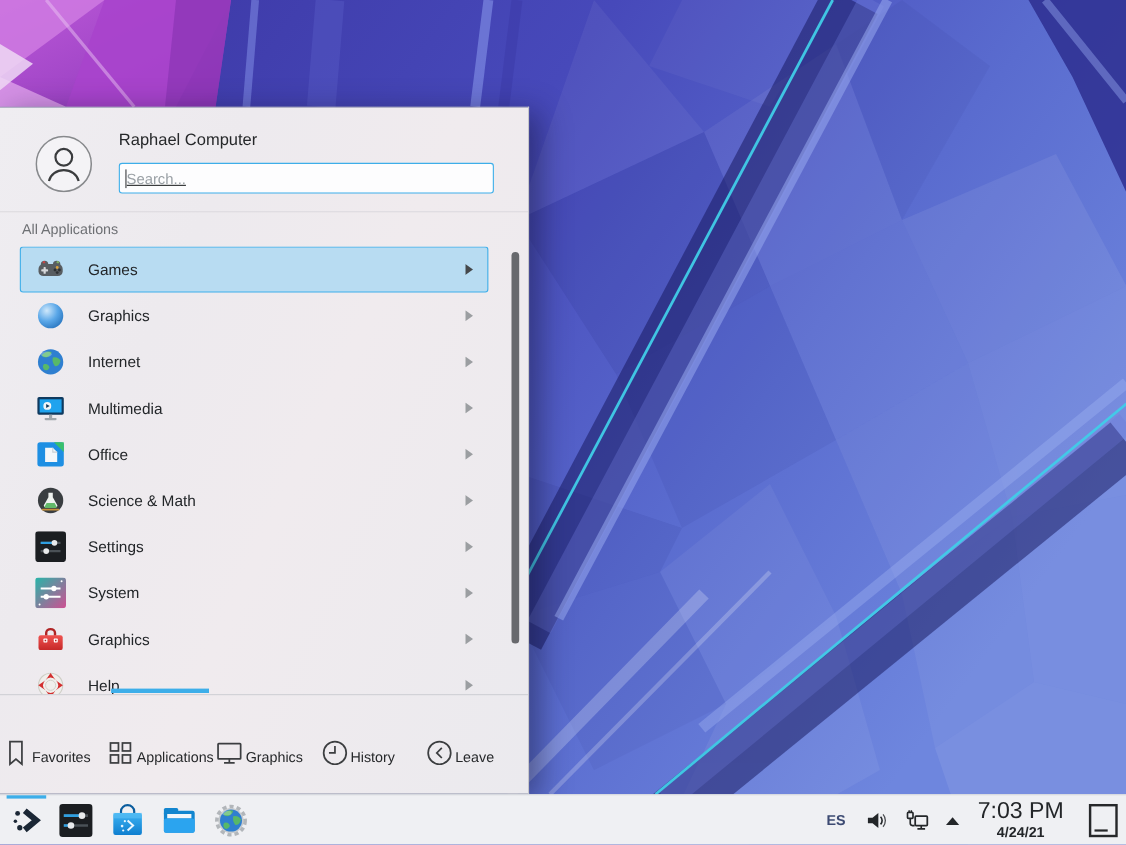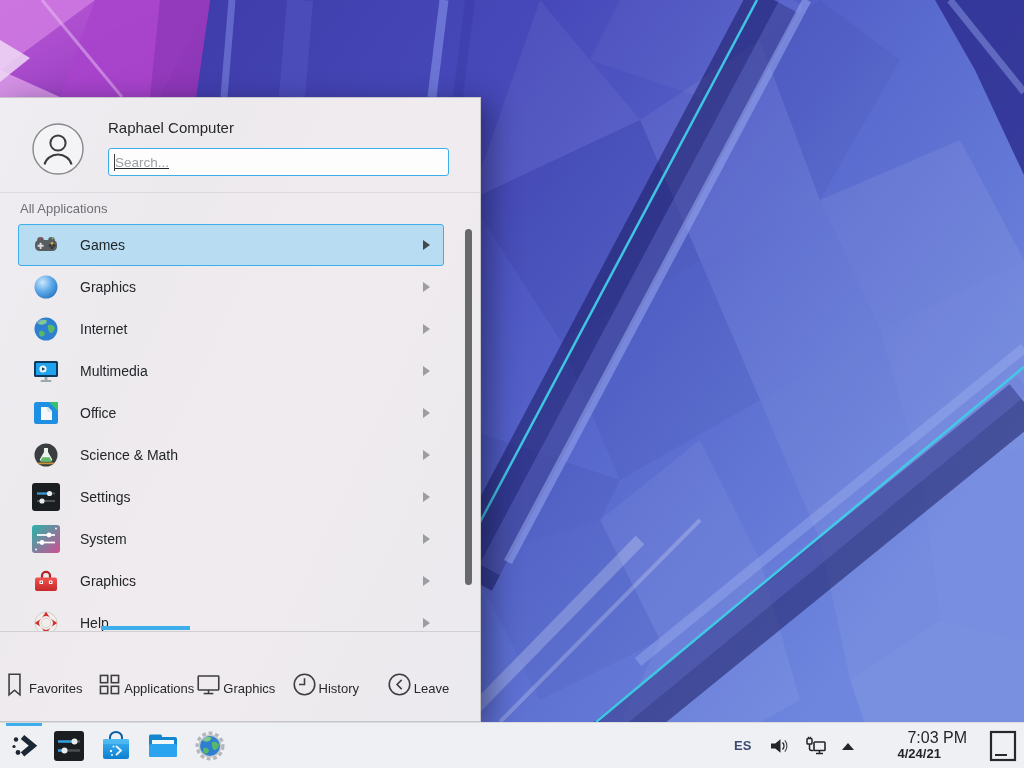--- a/index.html
+++ b/index.html
@@ -72,21 +72,21 @@
   .task-btn{width:34px;height:34px;margin-right:13px;display:flex;align-items:center;justify-content:center;}
   .task-btn svg,.launcher-btn svg{display:block;}
 
   .tray{margin-left:auto;display:flex;align-items:center;}
   .kb-layout{font-size:13px;font-weight:bold;color:#3c4a72;margin-right:17px;}
   .tray-icon{display:flex;align-items:center;justify-content:center;}
   .tray-icon.vol{margin-right:14px;}
   .tray-icon.net{margin-right:13px;}
   .tray-icon.caret-up{margin-right:15px;}
   .clock{text-align:center;line-height:1.12;margin-right:21px;color:#232629;}
-  .clock .time{font-size:16px;margin-left:36px;}
+  .clock .time{font-size:21px;}
   .clock .date{font-size:13px;font-weight:bold;}
   .show-desktop{width:30px;height:36px;display:flex;align-items:center;justify-content:center;}
 </style>
 </head>
 <body>
 
 <svg class="wallpaper" viewBox="0 0 1024 768" preserveAspectRatio="none">
   <defs>
     <linearGradient id="base" x1="0" y1="0" x2="1" y2="0.55">
       <stop offset="0" stop-color="#3b35a2"></stop>

